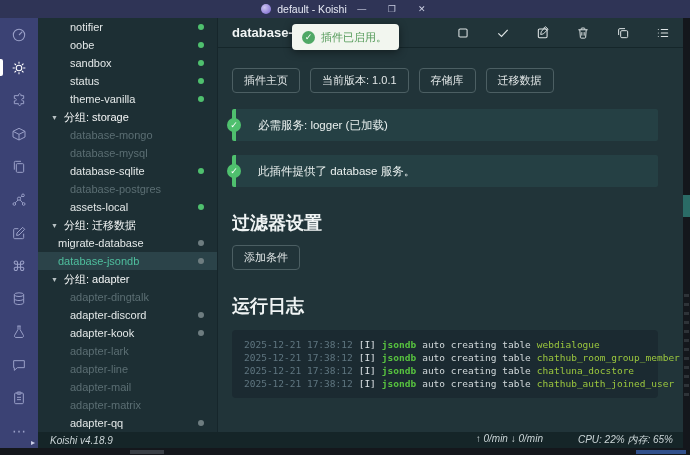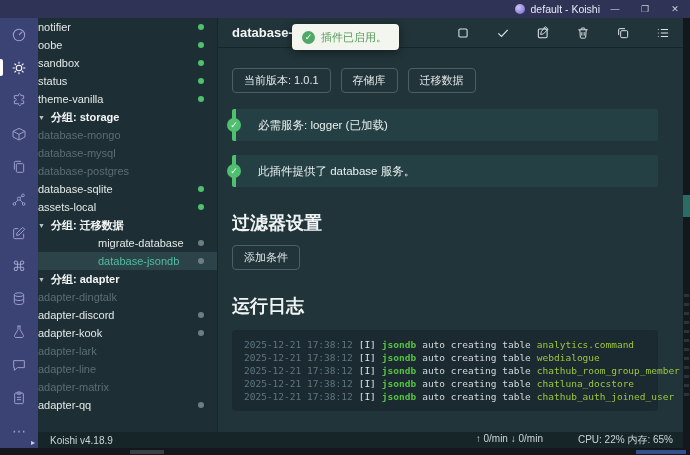--- a/index.html
+++ b/index.html
@@ -6,21 +6,21 @@
   html,body { background:#0e1116; }
   .screen {
     position:relative; width:690px; height:455px; overflow:hidden;
     font-family:"Liberation Sans", sans-serif;
     background:#213439;
   }
 
   
   .titlebar {
     position:absolute; left:0; top:0; width:690px; height:18px;
-    background:#2f3456; display:flex; align-items:center; justify-content:flex-end;
+    background:#2f3456; display:flex; align-items:center; justify-content:center;
     z-index:20;
   }
   .title-left { display:flex; align-items:center; gap:6px; padding-left:8px; }
   .app-icon { width:10px; height:10px; border-radius:50%;
     background:radial-gradient(circle at 35% 35%, #cdc4f2, #8f7fd8 70%); }
   .title-text { font-size:10.5px; color:#e6e9f4; }
   .win-controls { display:flex; height:18px; }
   .win-btn { width:30px; height:18px; display:flex; align-items:center; justify-content:center;
     color:#c9cde0; font-size:9px; cursor:default; }
 
@@ -38,37 +38,37 @@
   .slot .glyph { font-size:14px; line-height:1; }
   .collapse-arrow { position:absolute; right:3px; bottom:1px; color:#cdd1ea; font-size:8px; }
 
   
   .nav-panel {
     position:absolute; left:38px; top:18px; width:180px; height:414px;
     background:#1d2f34; border-right:1px solid #16262b; overflow:hidden;
   }
   .nav-row { position:relative; height:18px; display:flex; align-items:center;
     font-size:11px; color:#e3e8e8; cursor:default; }
-  .nav-row.indent-1 { }
-  .nav-row.indent-2 { padding-left:60px; }
-  .nav-row.group { font-weight:bold; color:#f5f7f7; }
+  .nav-row.indent-1 { padding-left:32px; }
+  .nav-row.indent-2 { padding-left:20px; }
+  .nav-row.group { padding-left:13px; font-weight:normal; color:#f5f7f7; }
   .nav-arrow { width:13px; font-size:7px; color:#b9c2c4; }
   .nav-label { white-space:nowrap; }
   .nav-row.dimmed .nav-label { color:#5b6e73; }
   .nav-row.selected { background:#2b4349; }
   .nav-row.selected .nav-label { color:#4fbf9e; }
   .nav-dot { position:absolute; right:13px; top:6px; width:6px; height:6px; border-radius:50%; }
   .nav-dot.green { background:#4fc06e; }
   .nav-dot.gray  { background:#6e7d80; }
 
   
   .status-bar {
     position:absolute; left:38px; top:432px; width:645px; height:16px;
     background:#152528; display:flex; align-items:center; justify-content:space-between;
-    font-size:10px; color:#ccd6d8; padding:0 10px 0 12px; z-index:12;
+    font-size:10px; color:#ccd6d8; padding:0 10px 0 12px; z-index:12;font-style:italic;
   }
   .status-right { display:flex; gap:35px; }
 
   
   .main { position:absolute; left:218px; top:18px; width:465px; height:414px; overflow:hidden; }
   .main-header { height:30px; display:flex; align-items:center; justify-content:space-between;
     border-bottom:1px solid #15262a; padding:0 12px 0 14px; }
   .main-title { font-size:13px; font-weight:bold; color:#f0f4f4; white-space:nowrap; }
   .toolbar { display:flex; gap:24px; align-items:center; }
   .tool-btn { color:#dfe5e6; display:flex; align-items:center; justify-content:center; width:16px; height:16px; }
@@ -248,29 +248,29 @@
         <div class="nav-row indent-1 dimmed">
 
     <span class="nav-label">database-mongo</span>
 
   </div>
         <div class="nav-row indent-1 dimmed">
 
     <span class="nav-label">database-mysql</span>
 
   </div>
+        <div class="nav-row indent-1">
+
+    <span class="nav-label">database-sqlite</span>
+    <span class="nav-dot green"></span>
+  </div>
         <div class="nav-row indent-1 dimmed">
 
     <span class="nav-label">database-postgres</span>
 
-  </div>
-        <div class="nav-row indent-1">
-
-    <span class="nav-label">database-sqlite</span>
-    <span class="nav-dot green"></span>
   </div>
         <div class="nav-row indent-1">
 
     <span class="nav-label">assets-local</span>
     <span class="nav-dot green"></span>
   </div>
         <div class="nav-row group">
     <span class="nav-arrow">▼</span>
     <span class="nav-label">分组: 迁移数据</span>
 
@@ -306,20 +306,25 @@
     <span class="nav-dot gray"></span>
   </div>
         <div class="nav-row indent-1 dimmed">
 
     <span class="nav-label">adapter-lark</span>
 
   </div>
         <div class="nav-row indent-1 dimmed">
 
     <span class="nav-label">adapter-line</span>
+
+  </div>
+        <div class="nav-row indent-1 dimmed">
+
+    <span class="nav-label">adapter-mail</span>
 
   </div>
         <div class="nav-row indent-1 dimmed">
 
     <span class="nav-label">adapter-matrix</span>
 
   </div>
         <div class="nav-row indent-1">
 
     <span class="nav-label">adapter-qq</span>
@@ -375,20 +380,21 @@
       </div>
     </div>
 
     <div class="toast">
       <span class="toast-check">✓</span>
       <span class="toast-text">插件已启用。</span>
     </div>
 
     <div class="main-body">
       <div class="meta-row" id="meta-row">
+          <button class="chip">插件主页</button>
           <button class="chip">当前版本: 1.0.1</button>
           <button class="chip">存储库</button>
           <button class="chip">迁移数据</button>
         </div>
 
       <div id="alerts">
           <div class="alert">
     <span class="alert-check">✓</span>
     <span class="alert-text">必需服务: logger (已加载)</span>
   </div>
@@ -397,23 +403,20 @@
     <span class="alert-text">此插件提供了 database 服务。</span>
   </div>
         </div>
 
       <div class="section-title">过滤器设置</div>
       <button class="chip add-btn">添加条件</button>
 
       <div class="section-title">运行日志</div>
       <div class="log-block" id="log-block">
           <div class="log-line">
-    <span class="lg-time">2025-12-21 17:38:12</span><span class="lg-level">[I]</span><span class="lg-logger">jsondb</span><span class="lg-msg">auto creating table</span><span class="lg-table">analytics.command</span>
-  </div>
-          <div class="log-line">
     <span class="lg-time">2025-12-21 17:38:12</span><span class="lg-level">[I]</span><span class="lg-logger">jsondb</span><span class="lg-msg">auto creating table</span><span class="lg-table">webdialogue</span>
   </div>
           <div class="log-line">
     <span class="lg-time">2025-12-21 17:38:12</span><span class="lg-level">[I]</span><span class="lg-logger">jsondb</span><span class="lg-msg">auto creating table</span><span class="lg-table">chathub_room_group_member</span>
   </div>
           <div class="log-line">
     <span class="lg-time">2025-12-21 17:38:12</span><span class="lg-level">[I]</span><span class="lg-logger">jsondb</span><span class="lg-msg">auto creating table</span><span class="lg-table">chatluna_docstore</span>
   </div>
           <div class="log-line">
     <span class="lg-time">2025-12-21 17:38:12</span><span class="lg-level">[I]</span><span class="lg-logger">jsondb</span><span class="lg-msg">auto creating table</span><span class="lg-table">chathub_auth_joined_user</span>

